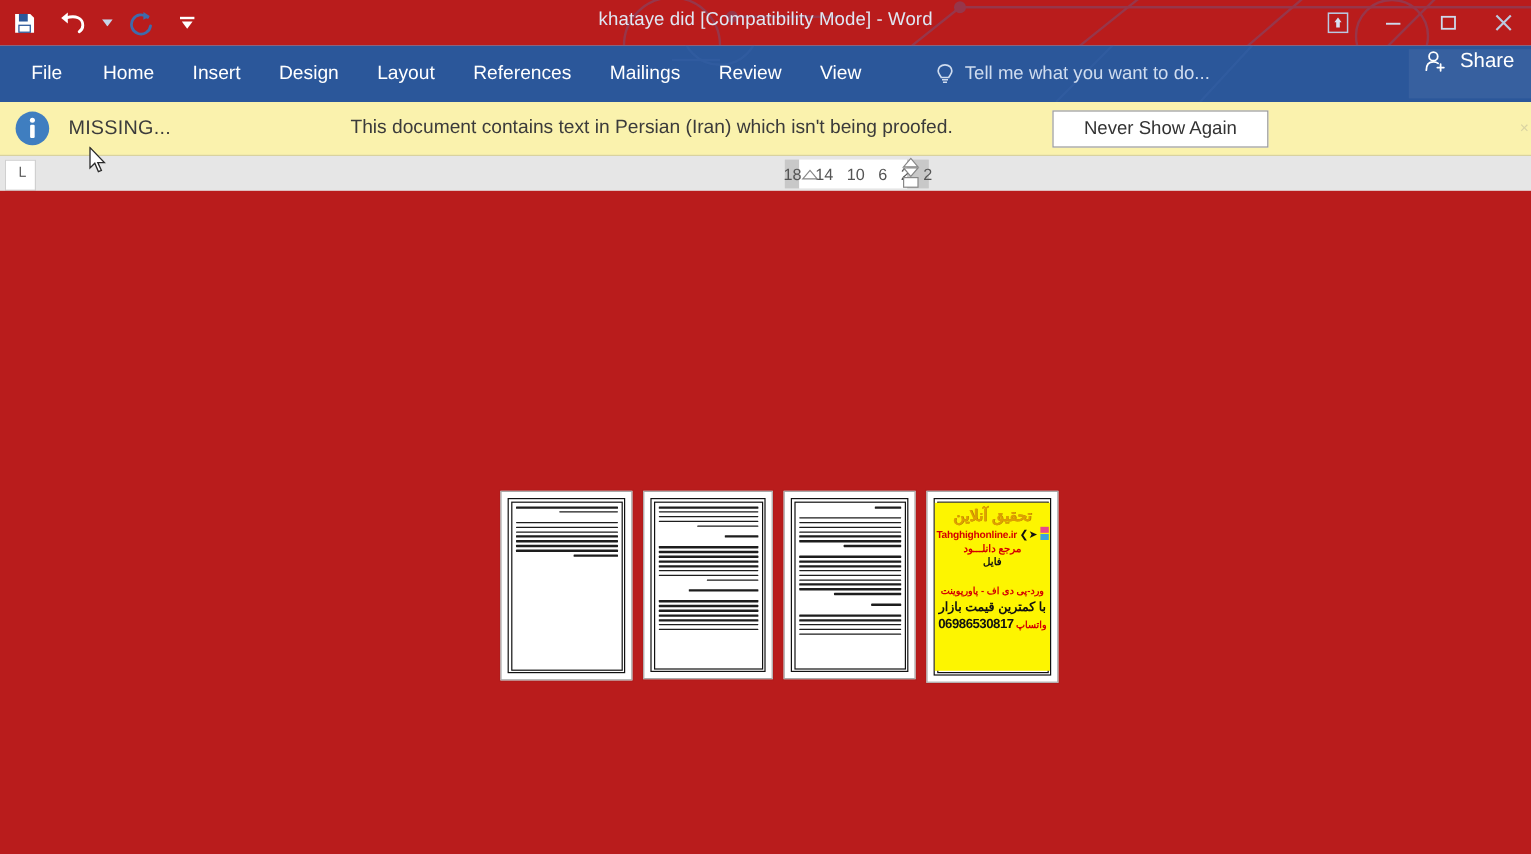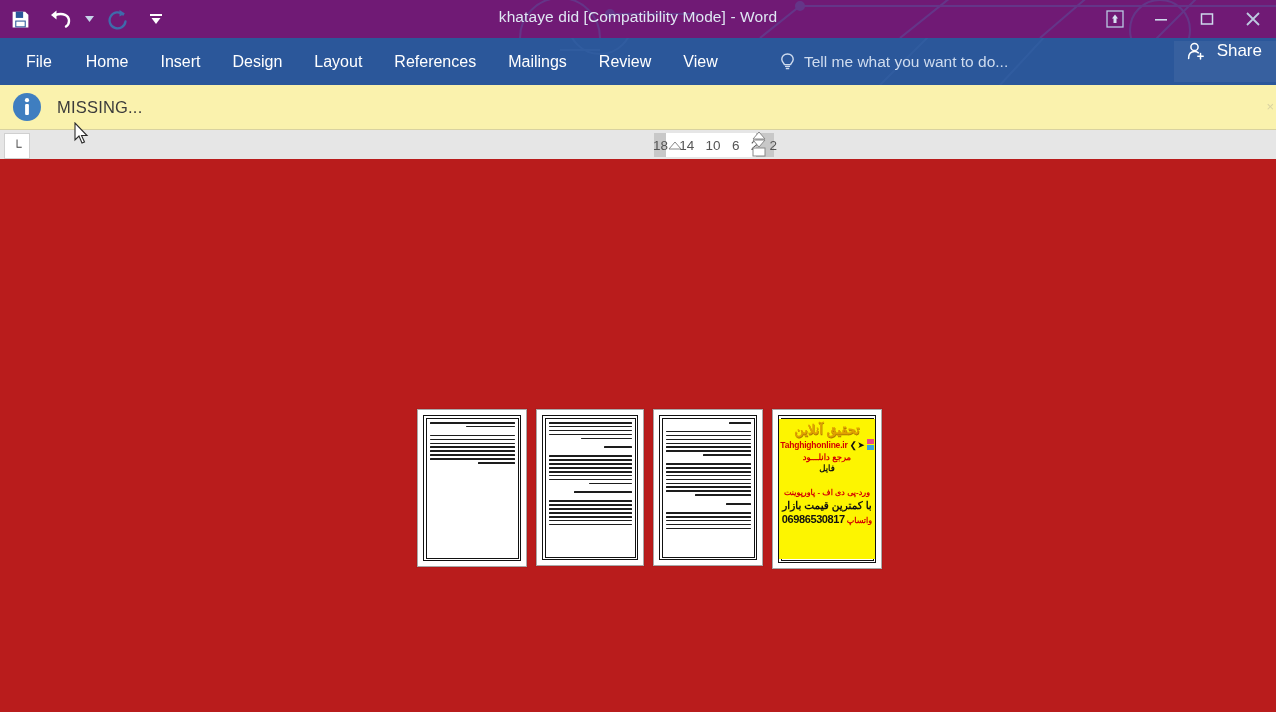--- a/index.html
+++ b/index.html
@@ -7,21 +7,21 @@
     width: 1276px; height: 712px;
     overflow: hidden;
     font-family: "Liberation Sans", sans-serif;
     background: #e6e6e6;
   }
   #app { position: relative; width: 1276px; height: 712px; }
 
   
   .titlebar {
     position: absolute; top: 0; left: 0; width: 1276px; height: 38px;
-    background: #701a75; overflow: hidden;
+    background: #b91c1c; overflow: hidden;
   }
   .titlebar-pattern {
     position: absolute; inset: 0; opacity: .30; pointer-events: none;
   }
   .qat { position: absolute; top: 0; left: 0; height: 38px; display: flex; align-items: center; }
   .qat-btn {
     width: 40px; height: 38px; display: flex; align-items: center; justify-content: center;
     position: relative;
   }
   .qat-btn svg { display: block; }
@@ -325,21 +325,23 @@
     </div>
   </div>
 
   <div class="msgbar">
     <svg class="msg-info-icon" viewBox="0 0 30 30">
       <circle cx="15" cy="15" r="14" fill="#3f7ec0"></circle>
       <circle cx="15" cy="8.2" r="2.1" fill="#ffffff"></circle>
       <rect x="13.1" y="12" width="3.8" height="11" rx="1" fill="#ffffff"></rect>
     </svg>
     <span class="msg-missing">MISSING...</span>
-  </div>
+    <span class="msg-text">This document contains text in Persian (Iran) which isn't being proofed.</span>
+  </div>
+  <button class="msg-btn">Never Show Again</button>
   <span class="msg-close">×</span>
 
   <div class="corner-btn">└</div>
 
   <div class="h-ruler-gray-l"></div>
   <div class="h-ruler-white"></div>
   <div class="h-ruler-gray-r"></div>
   <div class="h-ticks">
     <span>18</span>
     <span>14</span>

